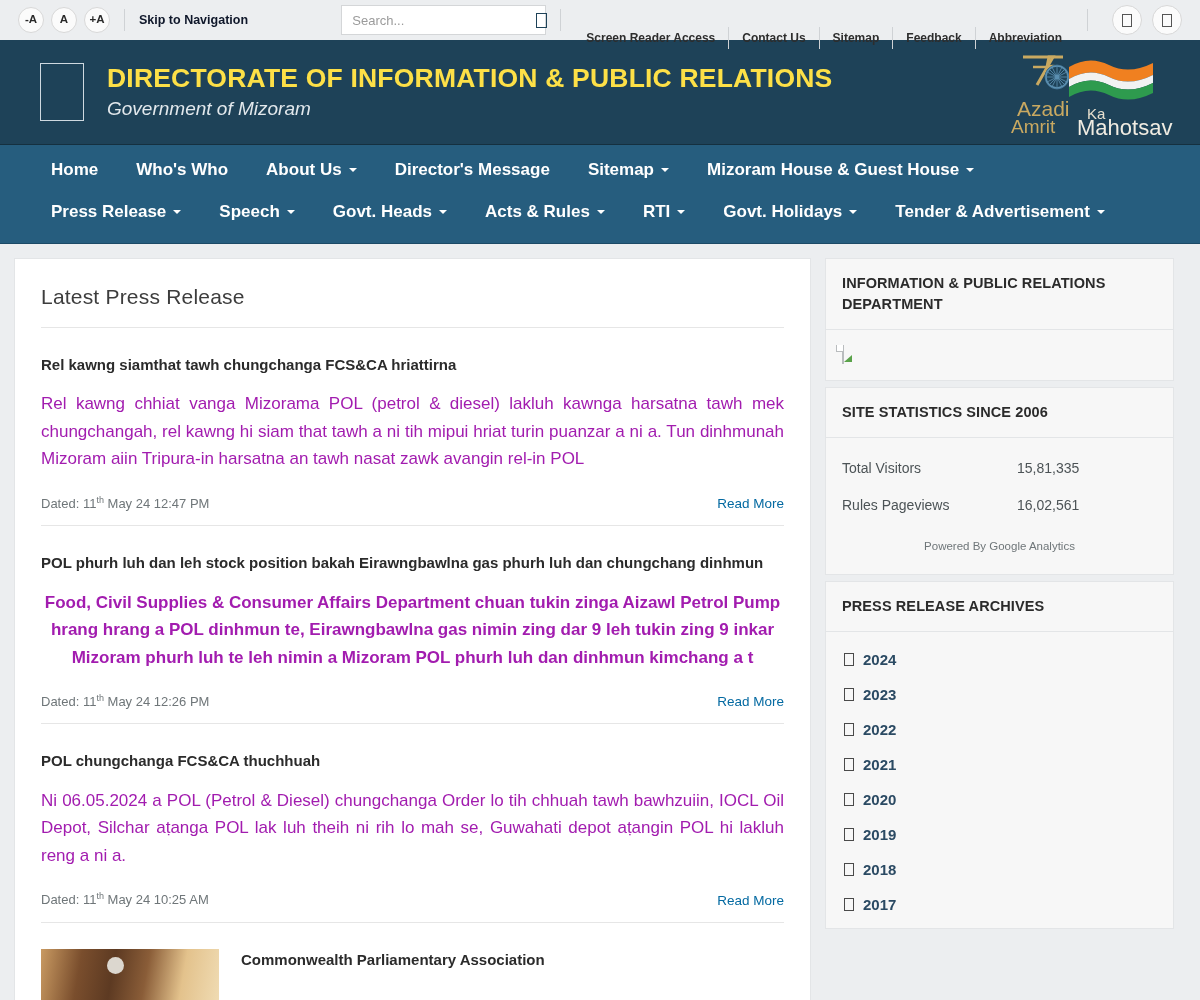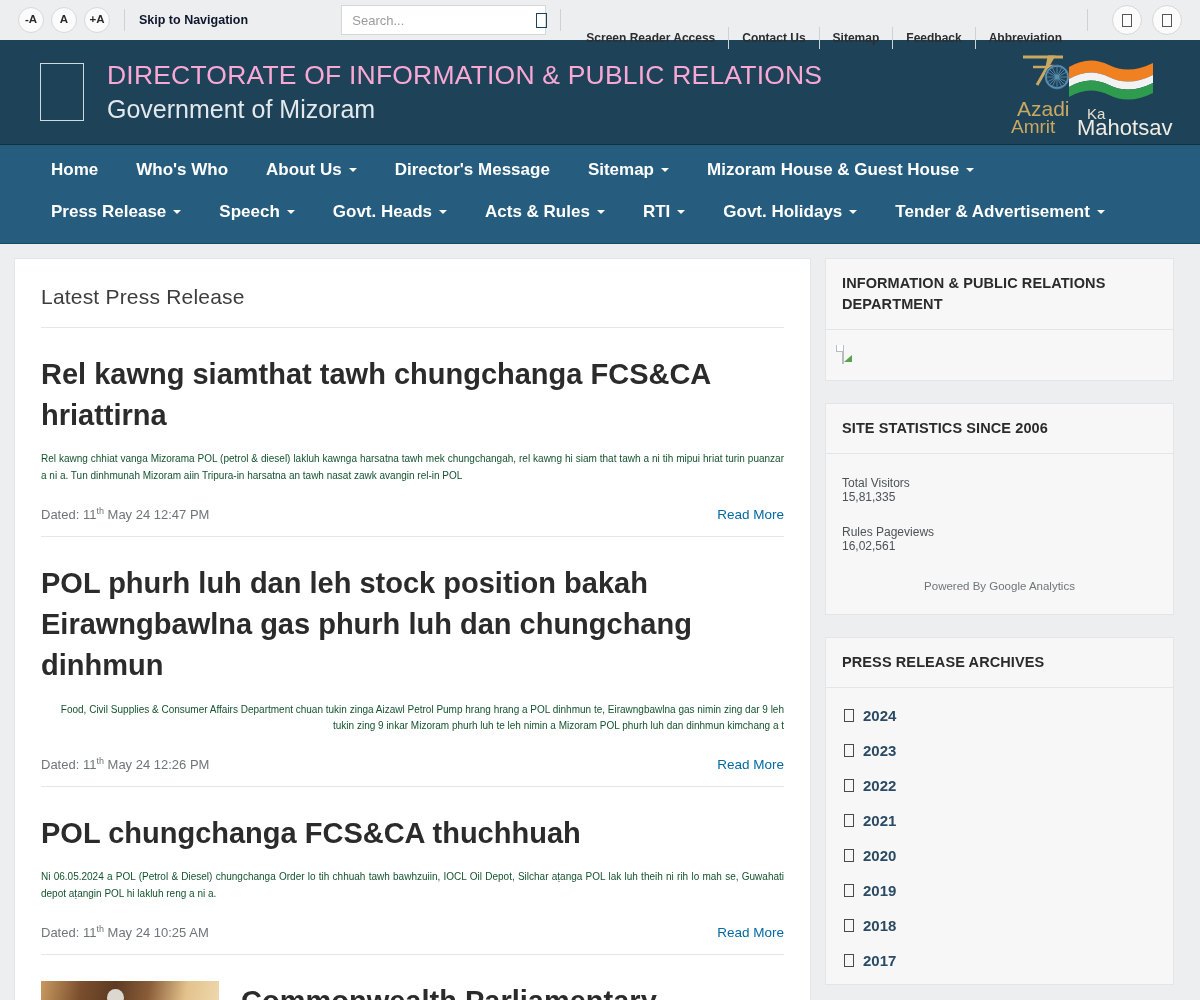--- a/index.html
+++ b/index.html
@@ -76,26 +76,26 @@
     padding: 0 20px 0 40px;
     border-bottom: 1px solid #15303f;
   }
   .emblem {
     width: 44px; height: 58px;
     border: 1.6px solid #cfd9e0;
     flex-shrink: 0;
   }
   .titleblock { margin-left: 23px; }
   .site-title {
-    font-size: 26.5px; font-weight: normal; color: #f9a8d4;
+    font-size: 26.5px; font-weight: bold; color: #fde047;
     letter-spacing: 0.2px; line-height: 1.15;
   }
   .site-sub {
-    font-size: 25px; color: #e2e8ec; font-weight: normal;
-    margin-top: 4px; line-height: 1.2;
+    font-size: 19px; color: #e2e8ec; font-weight: normal;
+    margin-top: 4px; line-height: 1.2; font-style: italic;
   }
   .header-spacer { flex: 1; }
   .amrit { width: 175px; height: 90px; flex-shrink: 0; }
 
   
   .nav {
     background: #265d7e; width: 100%;
     padding: 6px 22px 12px 32px;
     border-bottom: 1px solid #1c4a66;
   }
@@ -127,28 +127,28 @@
     min-height: 724px; overflow: hidden;
   }
   .section-title {
     font-size: 21px; color: #3d3d3d; font-weight: normal;
     padding-bottom: 18px; letter-spacing: 0.2px;
   }
   .hr { height: 1px; background: #e6e6e6; width: 100%; }
 
   .article { padding: 26px 0 0 0; }
   .article-title {
-    font-size: 29px; font-weight: bold; color: #2b2b2b;
+    font-size: 15px; font-weight: bold; color: #2b2b2b;
     line-height: 1.42; margin-bottom: 15px; cursor: pointer;
   }
   .article-body {
-    font-size: 10px; color: #14532d; line-height: 1.62;
+    font-size: 17px; color: #a21caf; line-height: 1.62;
     text-align: justify;
   }
-  .article-body.left { text-align: right; }
+  .article-body.left { text-align: center; font-weight: bold; }
   .article-meta {
     display: flex; justify-content: space-between; align-items: baseline;
     margin-top: 22px; padding-bottom: 14px;
   }
   .dated { font-size: 13px; color: #6f7679; }
   .dated sup { font-size: 9px; }
   .readmore {
     font-size: 13.5px; font-weight: normal; color: #0369a1;
     text-decoration: none; cursor: pointer;
   }
@@ -158,21 +158,21 @@
     background: linear-gradient(100deg,#c99a62 0%,#7a4e2d 22%,#5d3a22 40%,#8a5d38 58%,#e3c28c 78%,#f0dcb4 100%);
     position: relative; overflow: hidden;
   }
   .thumb::after {
     content: ""; position: absolute;
     left: 66px; top: 8px; width: 17px; height: 17px;
     border-radius: 50%; background: #dcd7cf;
   }
 
   
-  .sidebar { width: 349px; display: flex; flex-direction: column; gap: 22px; }
+  .sidebar { width: 349px; display: flex; flex-direction: column; gap: 6px; }
   .widget { background: #f7f7f7; border: 1px solid #e3e5e7; }
   .widget-head {
     padding: 14px 16px; font-size: 14.5px; font-weight: bold;
     color: #2b2b2b; line-height: 1.45;
     border-bottom: 1px solid #e3e5e7;
     background: #f7f7f7; letter-spacing: 0.1px;
   }
   .widget-body { padding: 16px; }
   .broken-img {
     width: 18px; height: 18px; position: relative;
@@ -184,23 +184,22 @@
     border-left: 8px solid transparent;
     border-bottom: 7px solid #5aa24a;
   }
   .broken-img::after {
     content: ""; position: absolute; right: 0; top: -1px;
     width: 6px; height: 6px; background: #ffffff;
     border-left: 1px solid #b9bcbe; border-bottom: 1px solid #b9bcbe;
   }
   .stats-body { padding: 22px 16px 12px 16px; }
   .stat-row {
-    display: flex; font-size: 12px; color: #4c5356;
+    display: flex; font-size: 14px; color: #4c5356;
     margin-bottom: 21px;
-    flex-direction: column;
   }
   .stat-label { width: 175px; }
   .stat-value { color: #4c5356; }
   .stats-credit {
     text-align: center; font-size: 11.5px; color: #6f7679;
     padding: 6px 0 10px 0;
   }
   .archive-list { padding: 10px 0 6px 0; }
   .archive-item {
     display: flex; align-items: center; gap: 9px;

